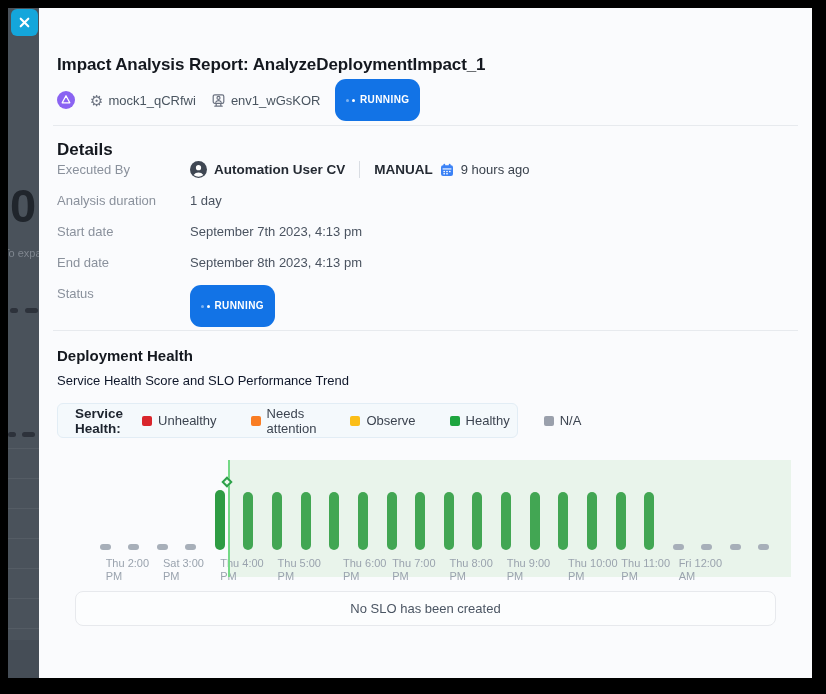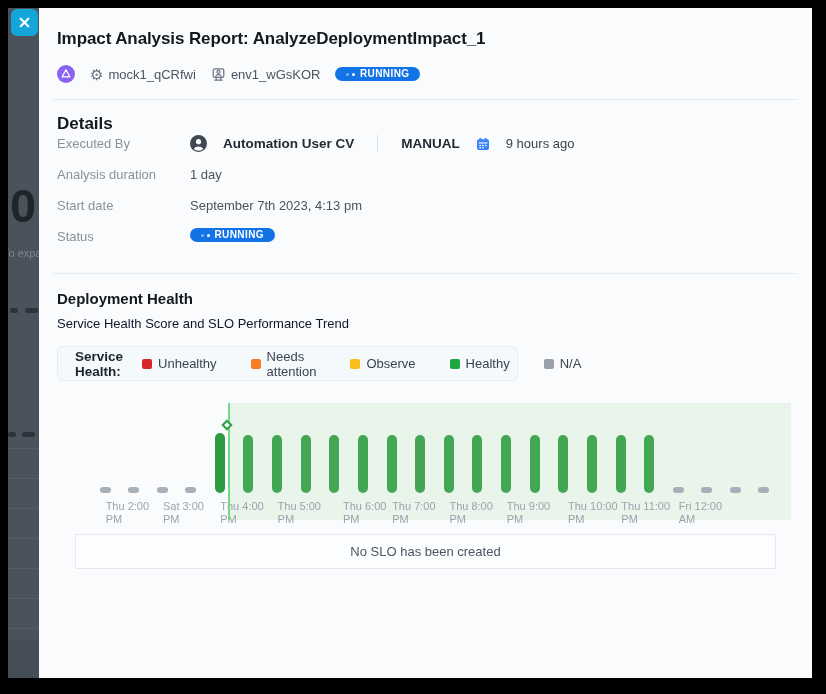--- a/index.html
+++ b/index.html
@@ -29,41 +29,41 @@
   
   .close-btn { position:absolute; left:11px; top:9px; width:27px; height:27px;
     background:#14a6db; border-radius:6px; display:flex; align-items:center;
     justify-content:center; cursor:pointer; z-index:20; }
 
   
   .modal { position:absolute; left:39px; top:8px; width:773px; height:670px;
     background:#fafbfd; overflow:hidden; }
 
   .m-header { padding:20px 18px 0 18px; }
-  .m-title { font-size:17px; font-weight:700; color:#14181f; line-height:22px; letter-spacing:-.1px; }
+  .m-title { font-size:17px; font-weight:700; color:#14181f; line-height:22px; letter-spacing:-.1px;margin-top:26px; }
   .meta-row { margin-top:13px; display:flex; align-items:center; gap:15px;
     height:22px; font-size:13px; color:#4a5560; }
   .chip { display:flex; align-items:center; gap:5px; }
   .gear-glyph { font-size:15px; color:#6b7280; line-height:1; }
 
   .badge { display:inline-flex; align-items:center; gap:5px; background:#1273e6;
-    border-radius:11px; padding:1px 11px; color:#fff; font-size:10px; font-weight:700;
+    border-radius:11px; padding:15px 11px; color:#fff; font-size:10px; font-weight:700;
     letter-spacing:.4px; line-height:12px; }
   .badge-dots { display:inline-flex; align-items:center; gap:2.5px; }
   .badge-dots i { width:3px; height:3px; border-radius:50%; background:#fff; display:block; }
   .badge-dots i:first-child { opacity:.45; }
 
   hr.div { border:0; border-top:1px solid #e7eaee; margin:14px 14px 0 14px; }
 
   .details { padding:0 18px; }
   .sec-title { margin-top:13px; font-size:17px; font-weight:700; color:#14181f; line-height:22px; }
   .d-rows { margin-top:0; }
   .d-row { display:flex; align-items:flex-start; height:31px; font-size:13px; }
   .d-label { width:133px; flex:none; color:#8a919c; line-height:17px; }
-  .d-value { color:#4a5360; display:flex; align-items:center; gap:16px; line-height:17px; }
+  .d-value { color:#4a5360; display:flex; align-items:center; gap:7px; line-height:17px; }
   .strong { font-weight:700; color:#242a33; font-size:13.5px; }
   .vsep { width:1px; height:17px; background:#d9dde3; margin:0 7px; }
 
   .health { padding:0 18px; }
   .h-title { margin-top:15px; font-size:15px; font-weight:700; color:#14181f; line-height:20px; }
   .h-sub { margin-top:6px; font-size:13px; color:#0f172a; line-height:18px; }
 
   .legend { margin-top:13px; width:461px; height:35px; border:1px solid #e2edf5;
     background:#f4f9fc; border-radius:6px; display:flex; align-items:center;
     padding:12px 17px; gap:19px; }
@@ -75,21 +75,21 @@
   .region { position:absolute; top:15px; bottom:5px; background:#e9f4eb; z-index:0; }
   .mline { position:absolute; top:15px; height:117px; width:2px; background:#74d986; z-index:2; }
   .bar { position:absolute; border-radius:5px; z-index:3; }
   .diamond { position:absolute; width:8px; height:8px; border:2px solid #2da14a;
     background:#eef9f0; transform:rotate(45deg); z-index:4; }
   .xlab { position:absolute; top:112px; width:58px; font-size:11px; line-height:13px;
     color:#9aa3ae; z-index:1; }
   .xlab span { display:block; }
 
   .slo-box { margin:9px 18px 0 18px; height:35px; border:1px solid #e7e9ed;
-    background:#fcfdfe; border-radius:0; display:flex; align-items:center;
+    background:#fcfdfe; border-radius:8px; display:flex; align-items:center;
     justify-content:center; font-size:13px; color:#4b5563; }
 </style>
 </head>
 <body>
 
 <div class="scrim">
   <div class="bg-zero">0</div>
   <div class="bg-text">To expa</div>
   <div class="bg-dash a1"></div>
   <div class="bg-dash a2"></div>
@@ -182,20 +182,24 @@
       <div class="d-row">
         <div class="d-label">Analysis duration</div>
         <div class="d-value">1 day</div>
       </div>
 
       <div class="d-row">
         <div class="d-label">Start date</div>
         <div class="d-value">September 7th 2023, 4:13 pm</div>
       </div>
 
+      <div class="d-row">
+        <div class="d-label">End date</div>
+        <div class="d-value">September 8th 2023, 4:13 pm</div>
+      </div>
 
       <div class="d-row">
         <div class="d-label">Status</div>
         <div class="d-value">
           <span class="badge">
             <span class="badge-dots">
                 <i></i>
                 <i></i>
               </span>
             <span>RUNNING</span>

